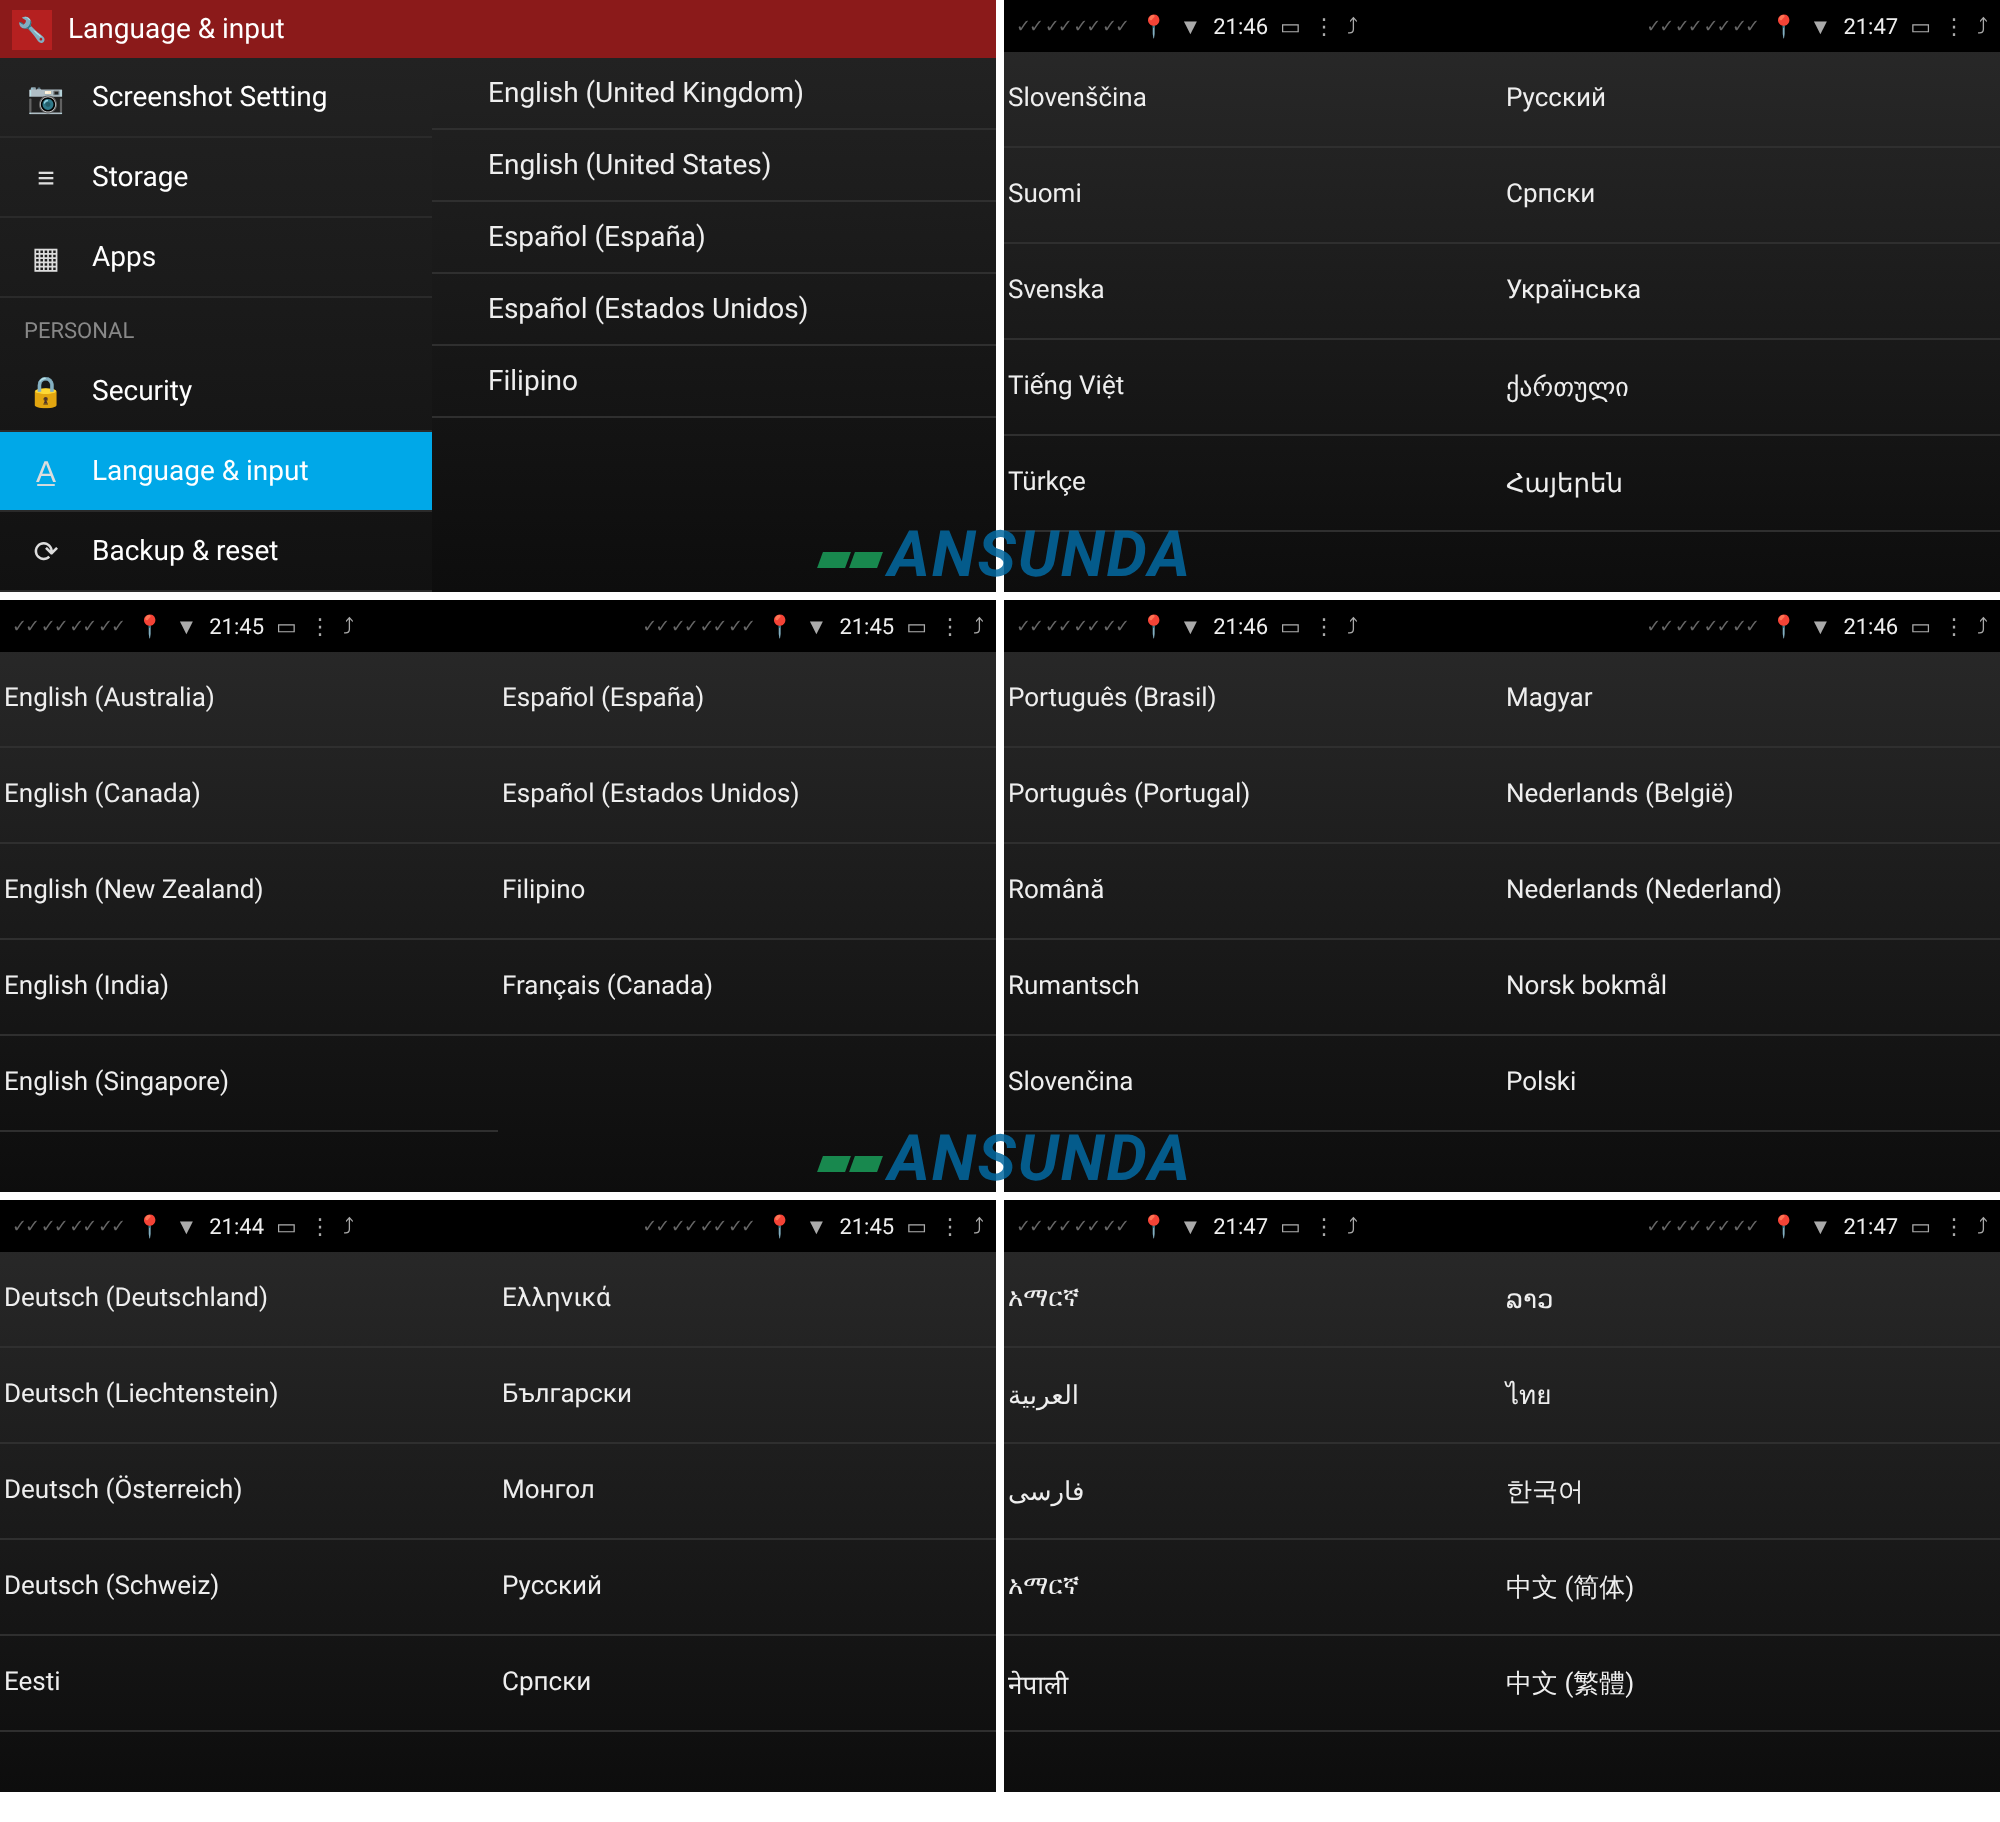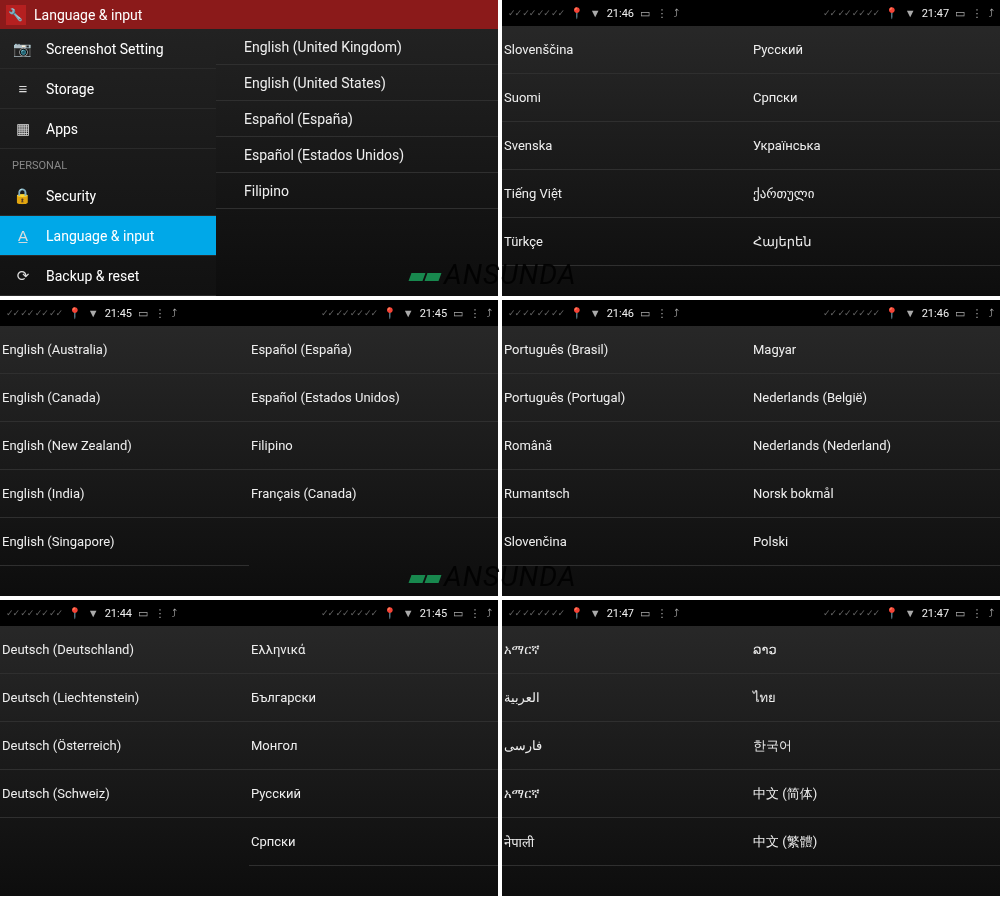--- a/index.html
+++ b/index.html
@@ -18,21 +18,21 @@
 .sidebar{width:216px;background:linear-gradient(180deg,#222 0%,#111 100%);display:flex;flex-direction:column}
 .side-item{height:40px;display:flex;align-items:center;gap:12px;padding:0 12px;color:#fff;font-size:14px;border-bottom:1px solid #2a2a2a}
 .side-item.active{background:#00a8e8}
 .side-item .icon{width:22px;text-align:center;font-size:15px;color:#ddd}
 .side-section{padding:10px 12px 4px;font-size:11px;color:#888;text-transform:uppercase}
 .lang-panel{flex:1;background:linear-gradient(180deg,#222 0%,#0d0d0d 100%);display:flex;flex-direction:column}
 .lang-row{height:36px;display:flex;align-items:center;padding:0 28px;color:#eee;font-size:14px;border-bottom:1px solid #2f2f2f}
 .two-col{flex:1;display:flex}
 .col{flex:1;display:flex;flex-direction:column}
 .col .lang-row{height:48px;padding:0 2px;font-size:13px}
-.watermark{position:absolute;font-size:28px;font-weight:400;font-style:italic;color:#000000;opacity:.85;letter-spacing:1px;pointer-events:none;font-family:Arial,sans-serif}
+.watermark{position:absolute;font-size:32px;font-weight:700;font-style:italic;color:#0369a1;opacity:.85;letter-spacing:1px;pointer-events:none;font-family:Arial,sans-serif}
 .wm1{top:258px;left:410px}
 .wm2{top:560px;left:410px}
 .wm-bars{display:inline-flex;gap:2px;margin-right:4px;vertical-align:middle}
 .wm-bars span{width:14px;height:8px;background:#1a9e5a;transform:skewX(-20deg);display:inline-block}
 </style>
 </head>
 <body>
 
 <div class="grid">
 
@@ -215,20 +215,21 @@
           <span class="sb-icon">⋮</span>
           <span class="sb-icon">⤴</span>
         </div>
   </div>
   <div class="two-col">
     <div class="col">
       <div class="lang-row">Deutsch (Deutschland)</div>
       <div class="lang-row">Deutsch (Liechtenstein)</div>
       <div class="lang-row">Deutsch (Österreich)</div>
       <div class="lang-row">Deutsch (Schweiz)</div>
+      <div class="lang-row">Eesti</div>
     </div>
     <div class="col">
       <div class="lang-row">Ελληνικά</div>
       <div class="lang-row">Български</div>
       <div class="lang-row">Монгол</div>
       <div class="lang-row">Русский</div>
       <div class="lang-row">Српски</div>
     </div>
   </div>
 </div>

